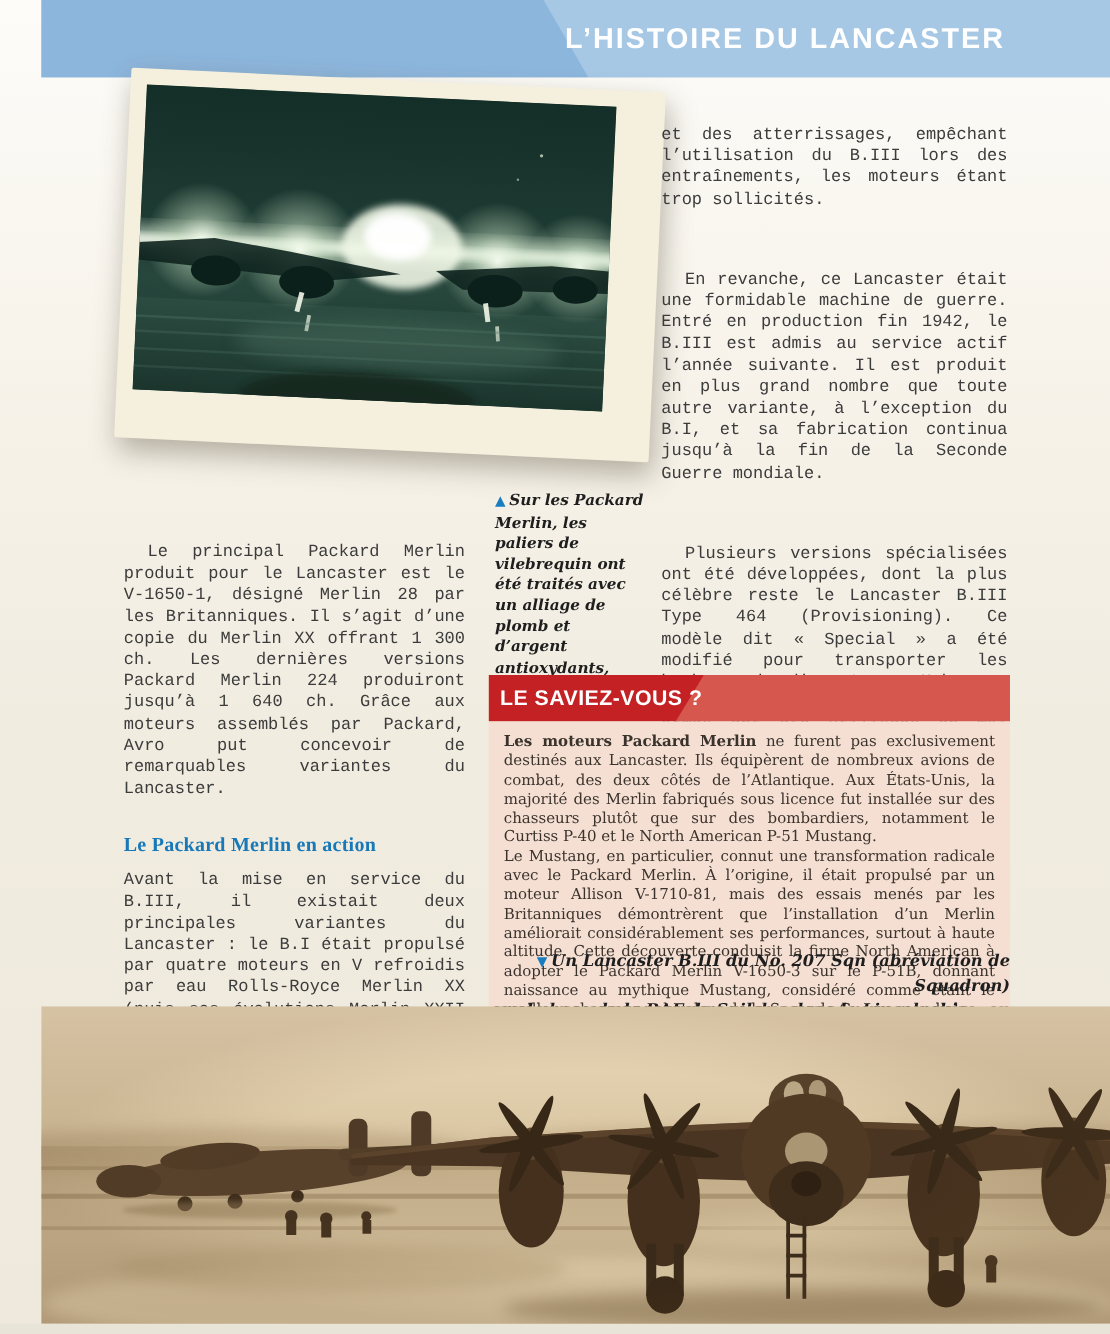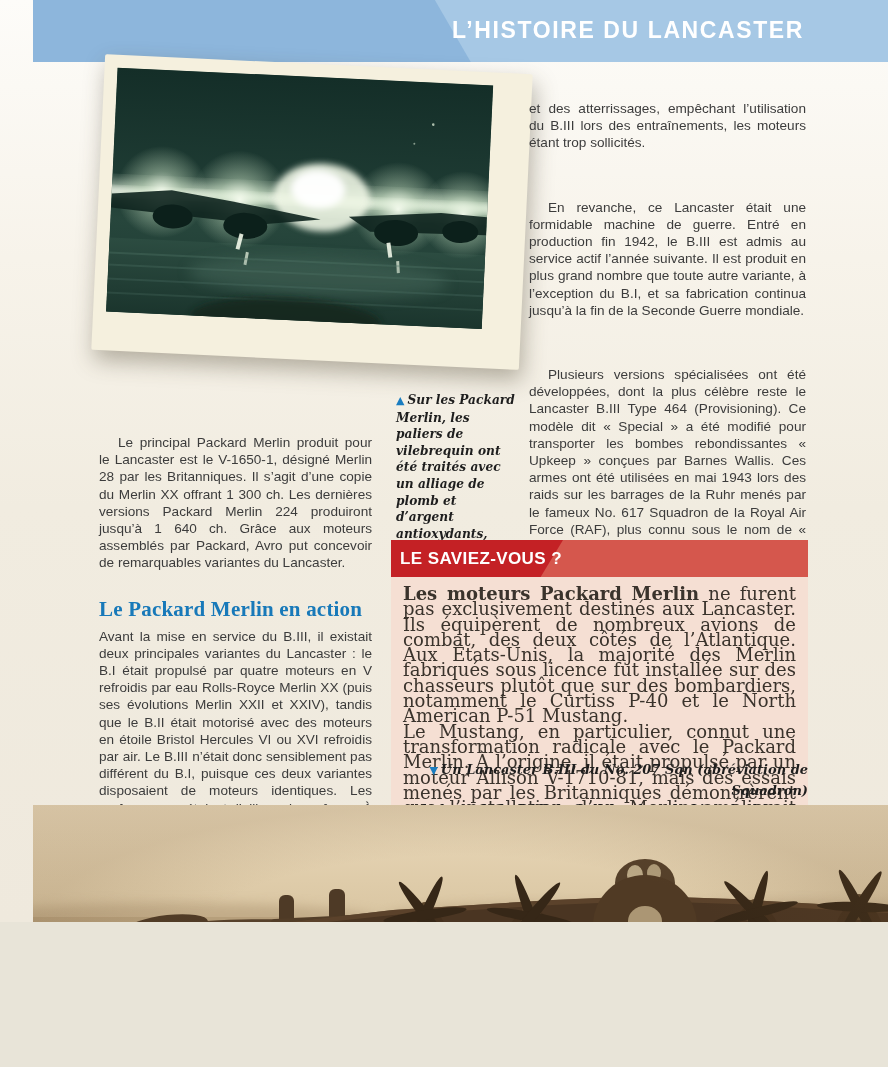--- a/index.html
+++ b/index.html
@@ -1,19 +1,19 @@
 <!DOCTYPE html>
 <html lang="fr"><head>
 <meta charset="utf-8">
 <style>
   html,body{margin:0;padding:0;}
   body{background:#e8e4d8;}
   #page{
     position:relative;
-    width:888px;height:922px;
+    width:888px;height:1059px;
     margin:0 auto;
     overflow:hidden;
     background:linear-gradient(180deg,#fdfcf9 0%,#f7f3ea 28%,#f1ece0 55%,#efe9dd 100%);
     font-family:"Liberation Sans",sans-serif;
   }
 
   
   #banner{position:absolute;left:33px;top:0;width:855px;height:62px;background:#a6c8e5;}
   #banner-dark{position:absolute;left:0;top:0;width:100%;height:100%;background:#8db6dc;
     clip-path:polygon(0 0,47% 0,51.2% 100%,0 100%);}
@@ -23,42 +23,42 @@
 
   
   #photo-top{position:absolute;left:98px;top:64px;width:402px;height:270px;
     background:#f5f0de;padding:13px;border-radius:2px;
     transform:rotate(2.7deg);transform-origin:50% 50%;
     box-shadow:3px 10px 22px rgba(70,62,42,.38);}
   #photo-top svg{display:block;width:376px;height:244px;background:#1d3a32;}
 
   
   .bodytext{font-size:13.6px;line-height:17.2px;color:#3c3c3c;text-align:justify;}
-  .bodytext p{margin:0;}
+  .bodytext p{margin:0;font-family:Liberation Mono, monospace;}
   .bodytext p.indent{text-indent:19px;margin-top:47px;}
   #col-left{position:absolute;left:99px;top:387px;width:273px;}
   #col-right{position:absolute;left:529px;top:100px;width:277px;}
   #col-left h2{margin:25px 0 7px 0;font-family:"Liberation Serif",serif;
-    font-weight:bold;font-size:21px;line-height:24px;color:#1879b9;letter-spacing:.2px;}
+    font-weight:bold;font-size:16px;line-height:24px;color:#1879b9;letter-spacing:.2px;}
 
   
   #gutter-caption{position:absolute;left:396px;top:392px;width:121px;
     font-family:"DejaVu Serif",serif;font-style:italic;font-weight:bold;
     font-size:12.2px;line-height:16.6px;color:#1e1e1e;text-align:left;}
   .tri{font-style:normal;font-size:11px;margin-right:3px;color:#1a7dc0;}
 
   
   #dyk{position:absolute;left:391px;top:540px;width:417px;}
   #dyk-bar{position:relative;height:37px;background:#d5574d;text-align:right;}
   #dyk-bar-dark{position:absolute;left:0;top:0;width:172px;height:37px;background:#c42125;
     clip-path:polygon(0 0,100% 0,87% 100%,0 100%);}
   #dyk-title{position:absolute;left:9px;top:0;line-height:37px;color:#ffffff;
     font-size:17px;font-weight:bold;letter-spacing:.4px;white-space:nowrap;}
   #dyk-body{background:#f5dfd3;padding:9px 12px 11px 12px;
-    font-family:"DejaVu Serif",serif;font-size:18px;line-height:15.3px;
+    font-family:"DejaVu Serif",serif;font-size:12px;line-height:15.3px;
     color:#3a332c;text-align:justify;}
   #dyk-body p{margin:0;}
   #dyk-body .lead{font-weight:bold;}
 
   
   #bottom-caption{position:absolute;left:391px;top:760px;width:417px;text-align:right;
     font-family:"DejaVu Serif",serif;font-style:italic;font-weight:bold;
     font-size:13px;line-height:19.5px;color:#1e1e1e;}
 
   

